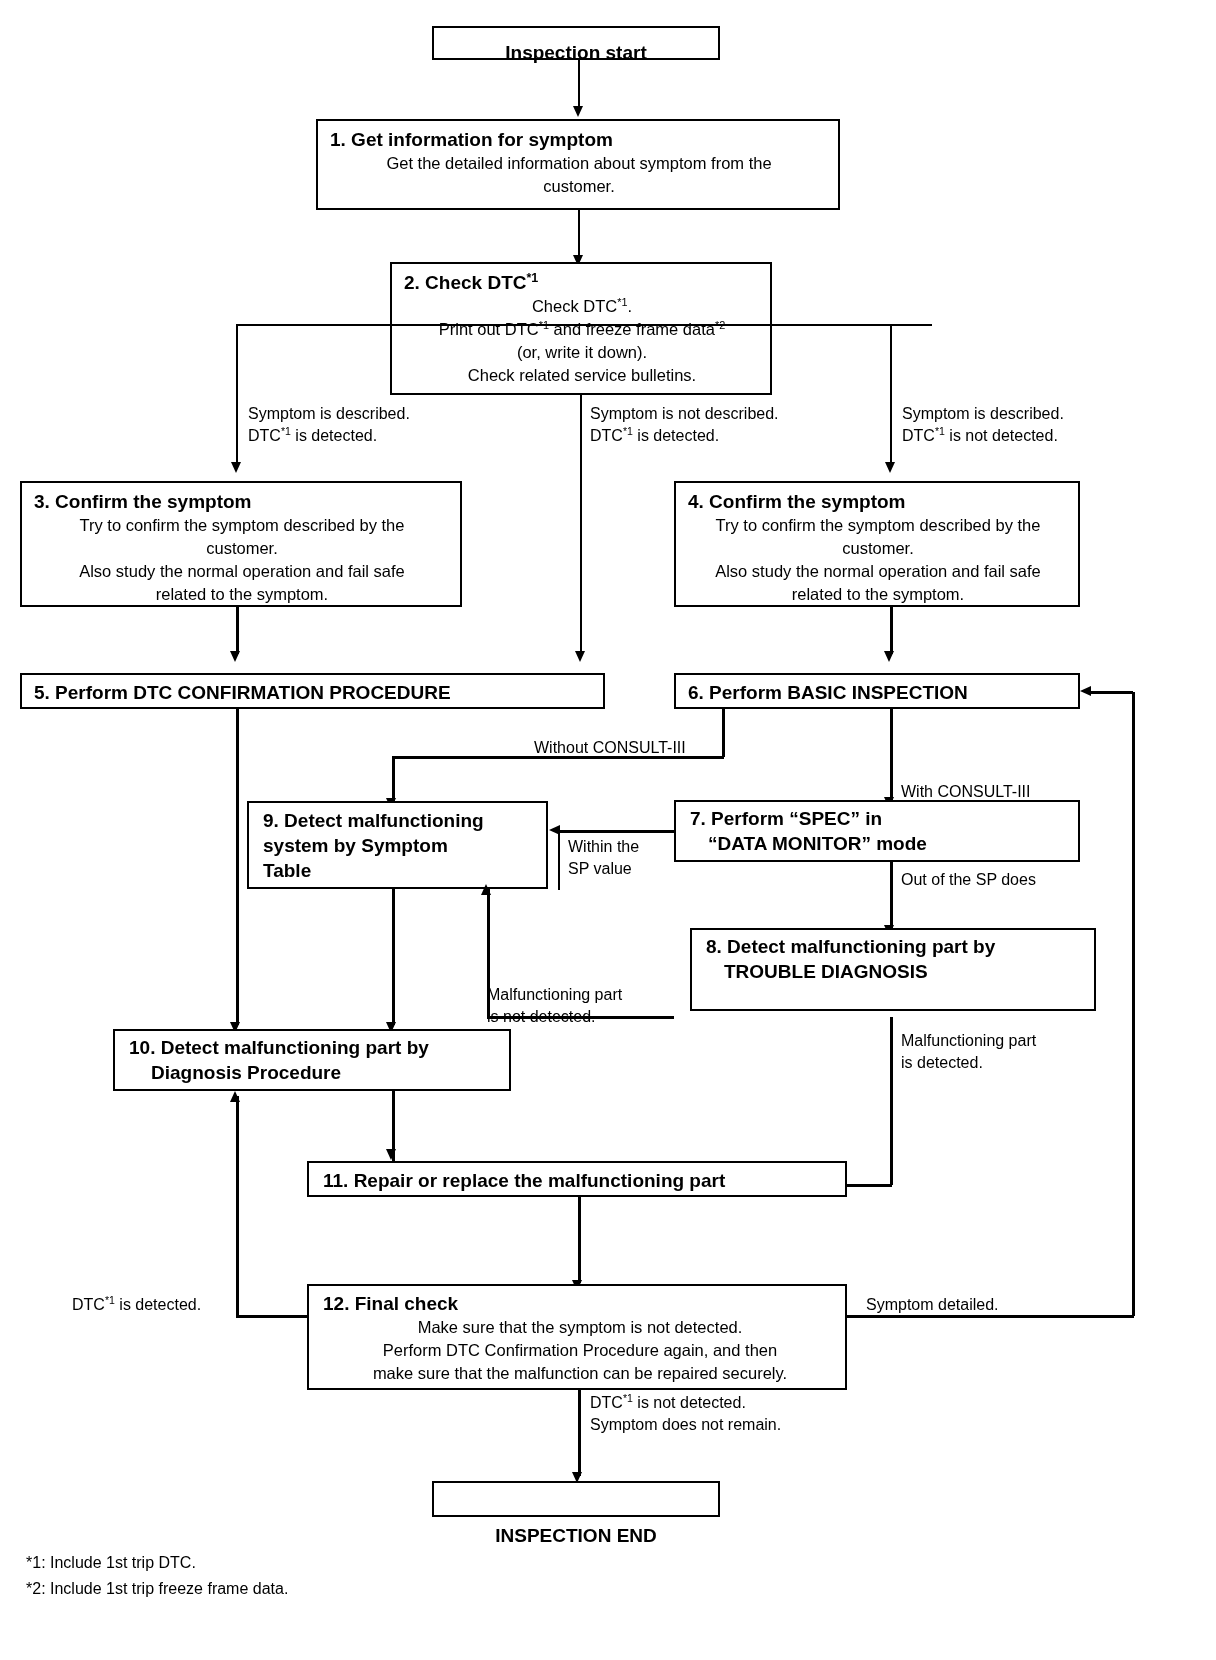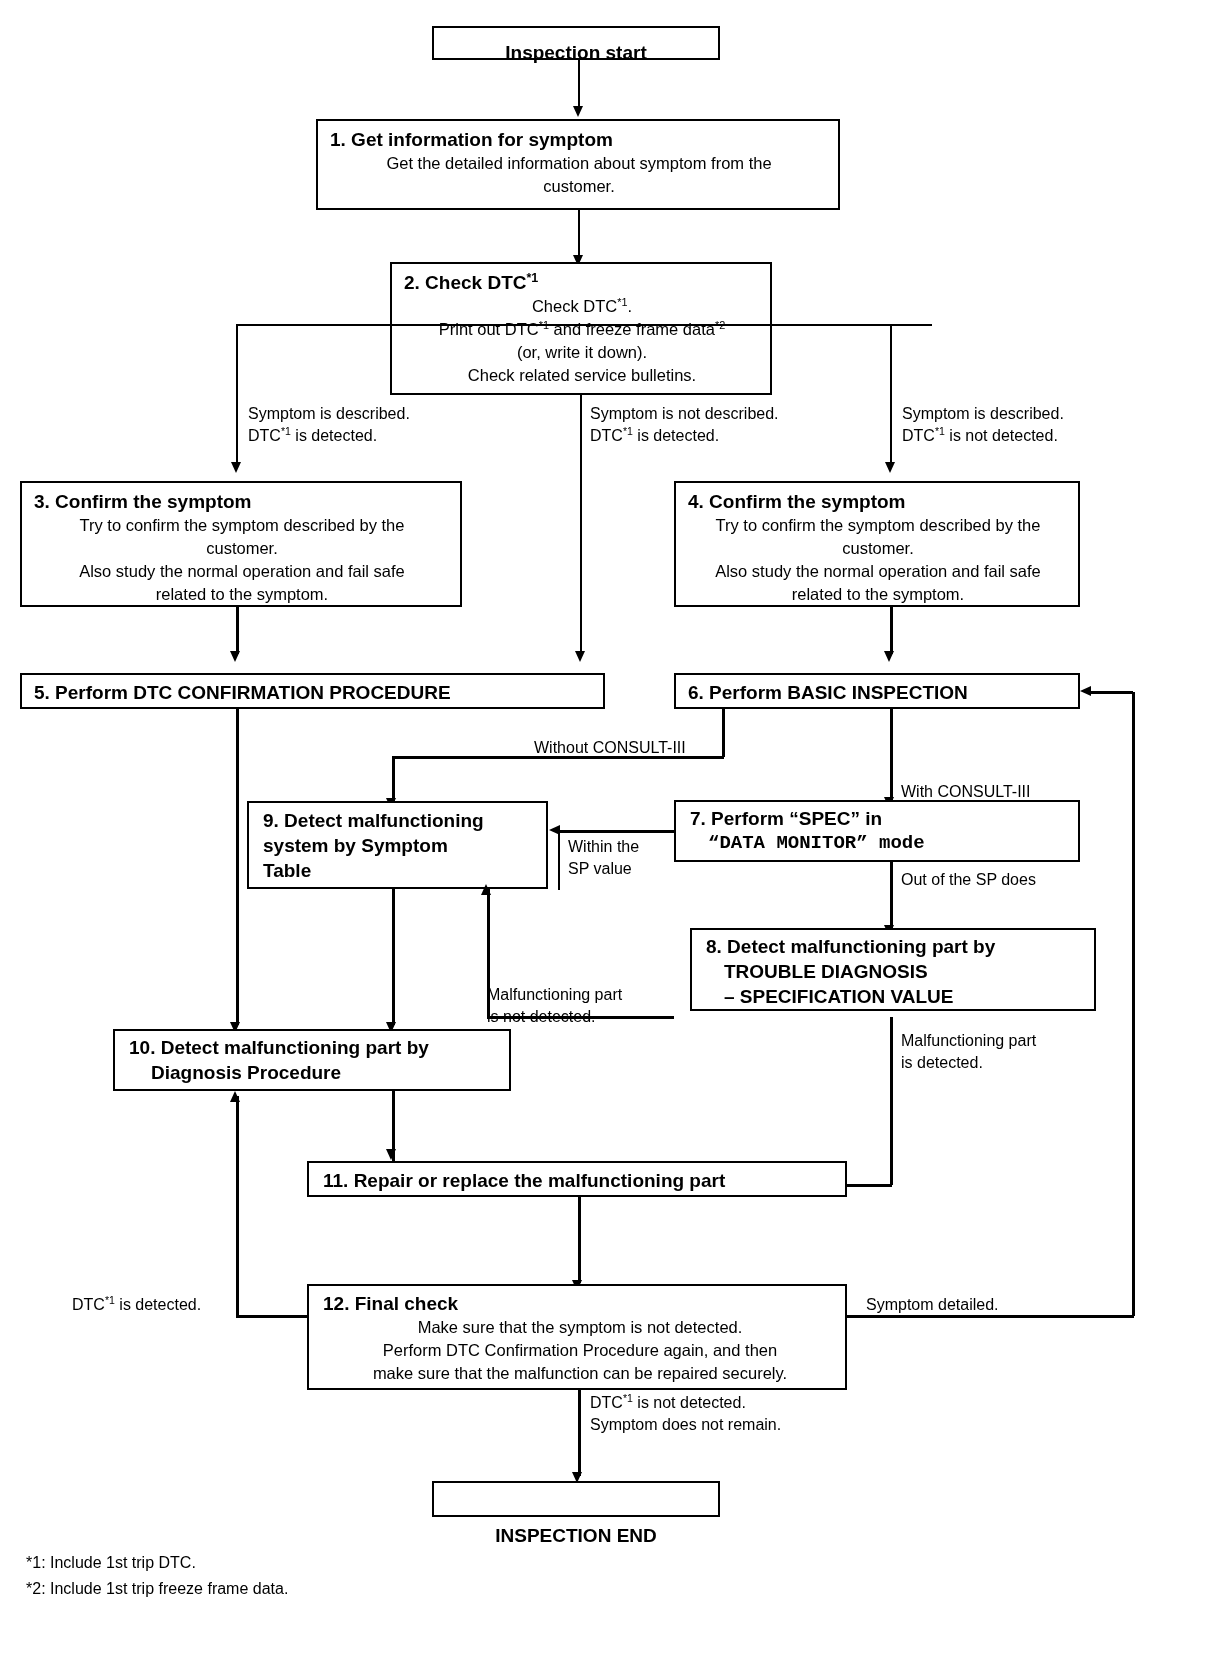--- a/index.html
+++ b/index.html
@@ -185,38 +185,37 @@
   <div class="lbl" style="left:901px; top:753px;margin-top:28px;">With CONSULT-III</div>
 
   <div class="box" style="left:247px; top:801px; width:301px; height:88px; padding:5px 8px 0 14px;">
     <div class="title">9. Detect malfunctioning</div>
     <div class="title">system by Symptom</div>
     <div class="title">Table</div>
   </div>
 
   <div class="box" style="left:674px; top:800px; width:406px; height:62px; padding:4px 8px 0 14px;">
     <div class="title">7. Perform “SPEC” in</div>
-    <div class="title" style="padding-left:18px;font-family:Liberation Mono, monospace;">“DATA MONITOR” mode</div>
+    <div class="title" style="padding-left:18px;">“DATA MONITOR” mode</div>
   </div>
 
   <div class="h thick" style="left:560px; top:830px; width:114px;"></div>
   <div class="arrow-l" style="left:549px; top:824.5px;"></div>
   <div class="lbl" style="left:568px; top:836px;">Within the</div>
   <div class="lbl" style="left:568px; top:858px;">SP value</div>
 
   <div class="v" style="left:558px; top:830px; height:60px;"></div>
 
   <div class="v thick" style="left:890px; top:862px; height:66px;"></div>
   <div class="arrow-d" style="left:884px; top:925px;"></div>
   <div class="lbl" style="left:901px; top:869px;">Out of the SP does</div>
 
   <div class="box" style="left:690px; top:928px; width:406px; height:83px; padding:4px 8px 8px 14px;">
     <div class="title">8. Detect malfunctioning part by</div>
     <div class="title" style="padding-left:18px;">TROUBLE DIAGNOSIS</div>
-    <div class="title" style="padding-left:18px;">– SPECIFICATION VALUE</div>
   </div>
 
   <div class="h thick" style="left:487px; top:1016px; width:187px;"></div>
   <div class="v thick" style="left:487px; top:889px; height:128px;"></div>
   <div class="arrow-u" style="left:481px; top:884px;"></div>
   <div class="lbl" style="left:487px; top:984px;">Malfunctioning part</div>
   <div class="lbl" style="left:487px; top:1006px;">is not detected.</div>
 
   <div class="v thick" style="left:890px; top:1017px; height:168px;"></div>
   <div class="h thick" style="left:847px; top:1184px; width:45px;"></div>

